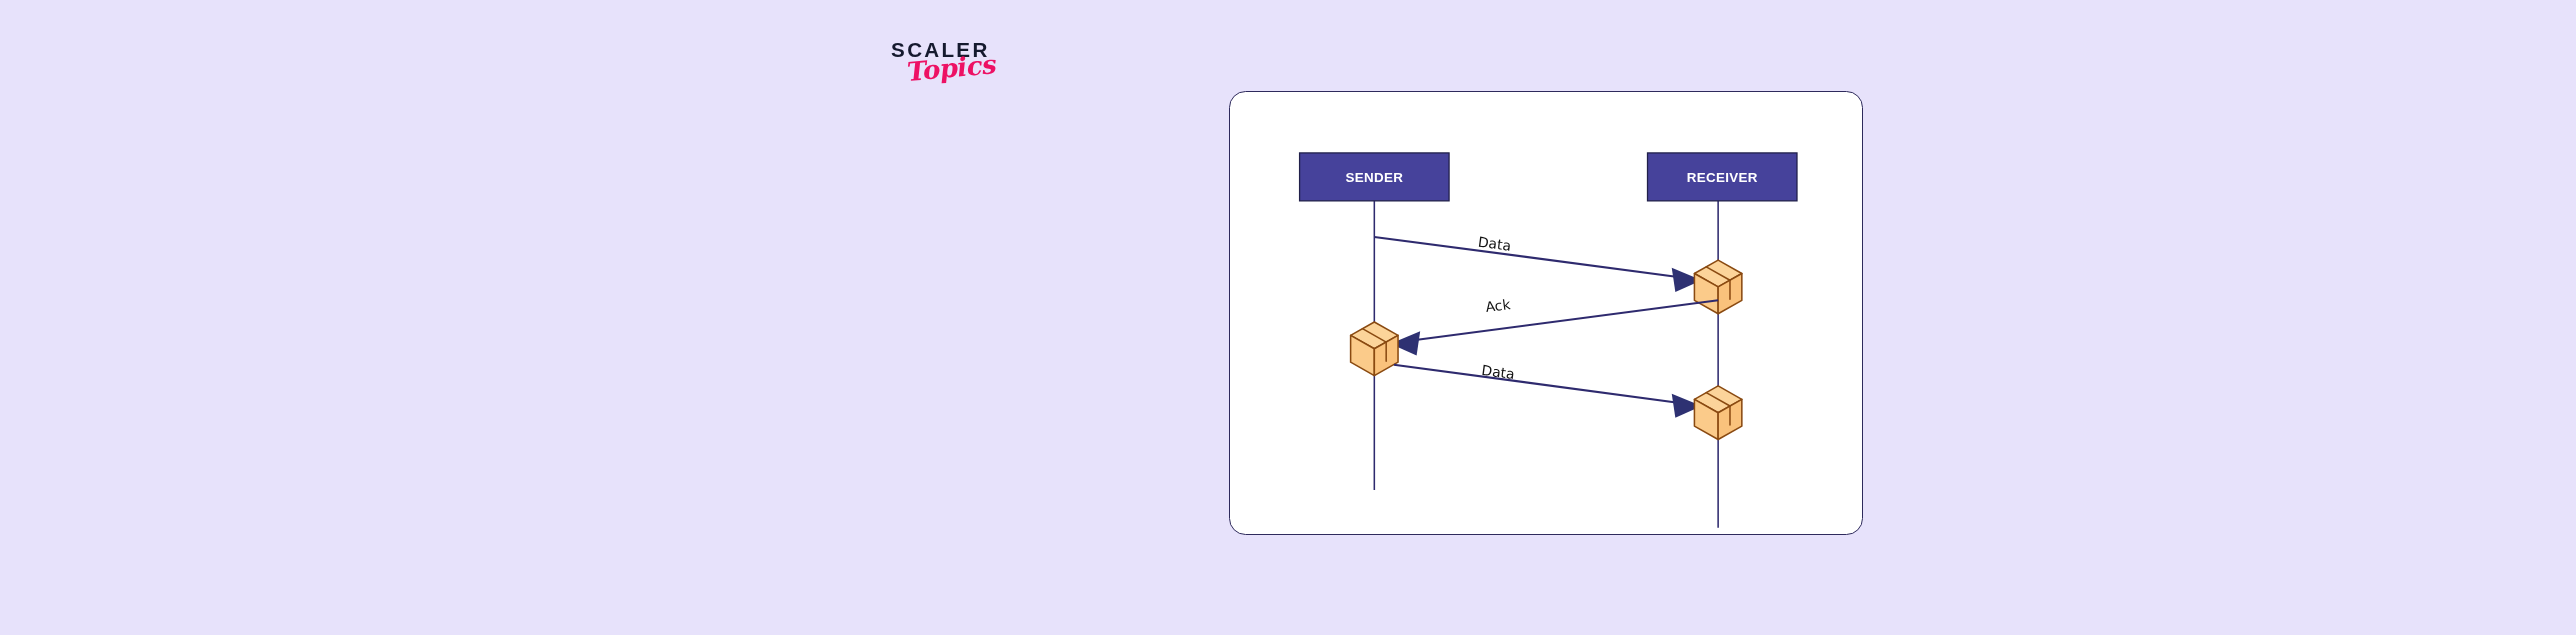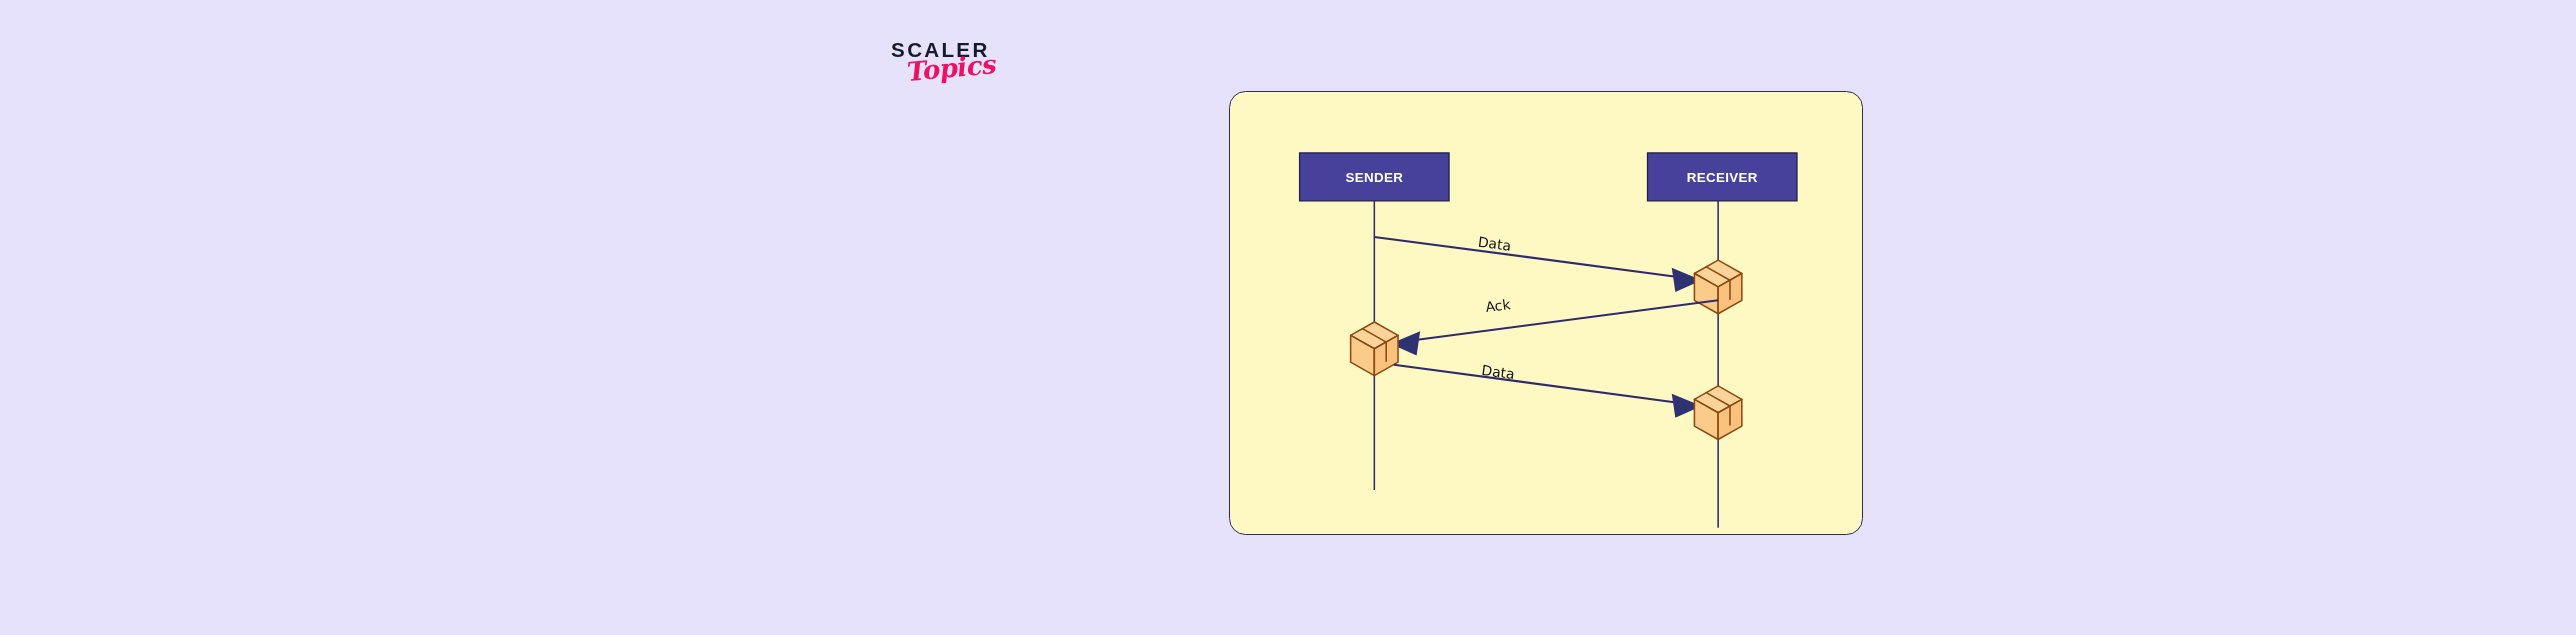--- a/index.html
+++ b/index.html
@@ -51,21 +51,21 @@
     transform-origin: left top;
   }
 
   
   #diagram-card {
     position: absolute;
     left: 1229px;
     top: 91px;
     width: 634px;
     height: 444px;
-    background: #fef9c3;
+    background: #ffffff;
     border: 1.5px solid #2E2A5C;
     border-radius: 16.5px;
     box-sizing: border-box;
   }
   #sequence-diagram-svg {
     position: absolute;
     left: 0;
     top: 0;
     width: 634px;
     height: 444px;

